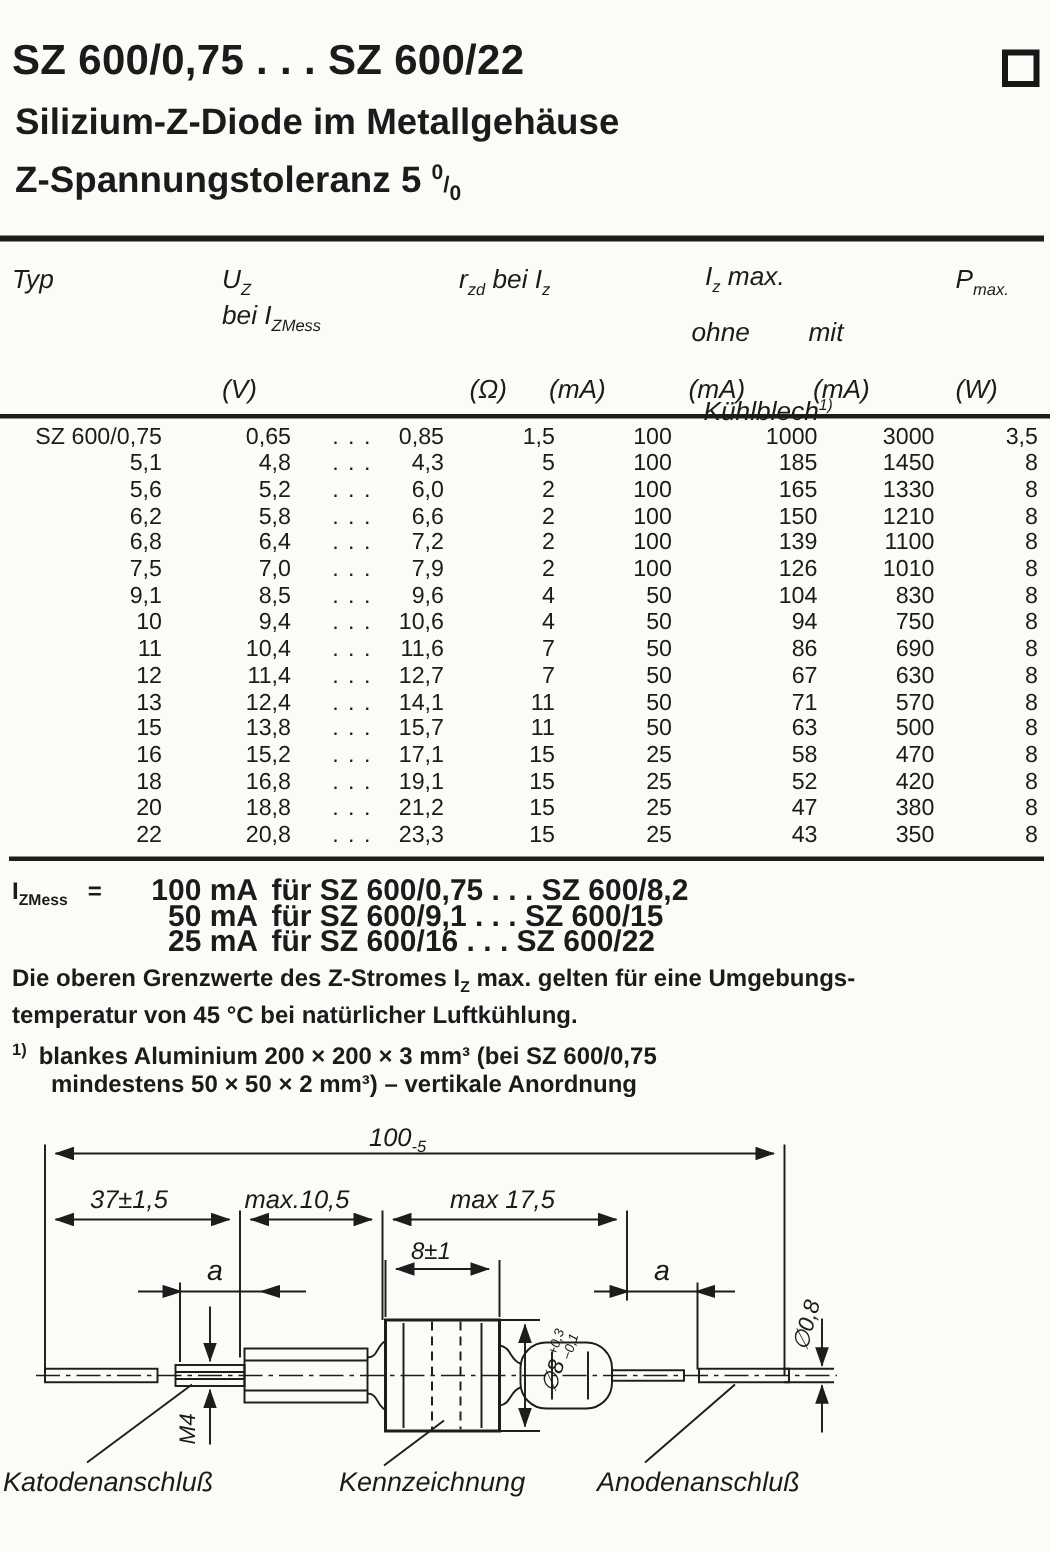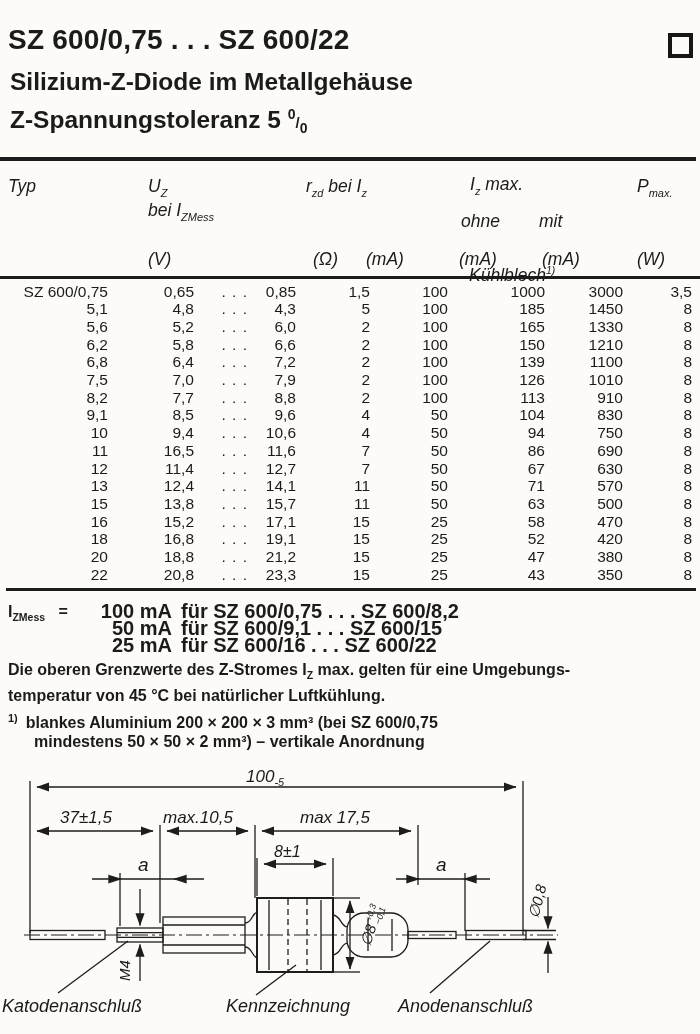--- a/index.html
+++ b/index.html
@@ -168,31 +168,20 @@
           <td class="c-uz-min">7,0</td>
           <td class="c-dots">. . .</td>
           <td class="c-uz-max">7,9</td>
           <td class="c-rzd">2</td>
           <td class="c-iz">100</td>
           <td class="c-iz-ohne">126</td>
           <td class="c-iz-mit">1010</td>
           <td class="c-pmax">8</td>
         </tr>
         <tr>
-          <td class="c-typ">8,2</td>
-          <td class="c-uz-min">7,7</td>
-          <td class="c-dots">. . .</td>
-          <td class="c-uz-max">8,8</td>
-          <td class="c-rzd">2</td>
-          <td class="c-iz">100</td>
-          <td class="c-iz-ohne">113</td>
-          <td class="c-iz-mit">910</td>
-          <td class="c-pmax">8</td>
-        </tr>
-        <tr>
           <td class="c-typ">9,1</td>
           <td class="c-uz-min">8,5</td>
           <td class="c-dots">. . .</td>
           <td class="c-uz-max">9,6</td>
           <td class="c-rzd">4</td>
           <td class="c-iz">50</td>
           <td class="c-iz-ohne">104</td>
           <td class="c-iz-mit">830</td>
           <td class="c-pmax">8</td>
         </tr>
@@ -202,21 +191,21 @@
           <td class="c-dots">. . .</td>
           <td class="c-uz-max">10,6</td>
           <td class="c-rzd">4</td>
           <td class="c-iz">50</td>
           <td class="c-iz-ohne">94</td>
           <td class="c-iz-mit">750</td>
           <td class="c-pmax">8</td>
         </tr>
         <tr>
           <td class="c-typ">11</td>
-          <td class="c-uz-min">16,5</td>
+          <td class="c-uz-min">10,4</td>
           <td class="c-dots">. . .</td>
           <td class="c-uz-max">11,6</td>
           <td class="c-rzd">7</td>
           <td class="c-iz">50</td>
           <td class="c-iz-ohne">86</td>
           <td class="c-iz-mit">690</td>
           <td class="c-pmax">8</td>
         </tr>
         <tr>
           <td class="c-typ">12</td>

